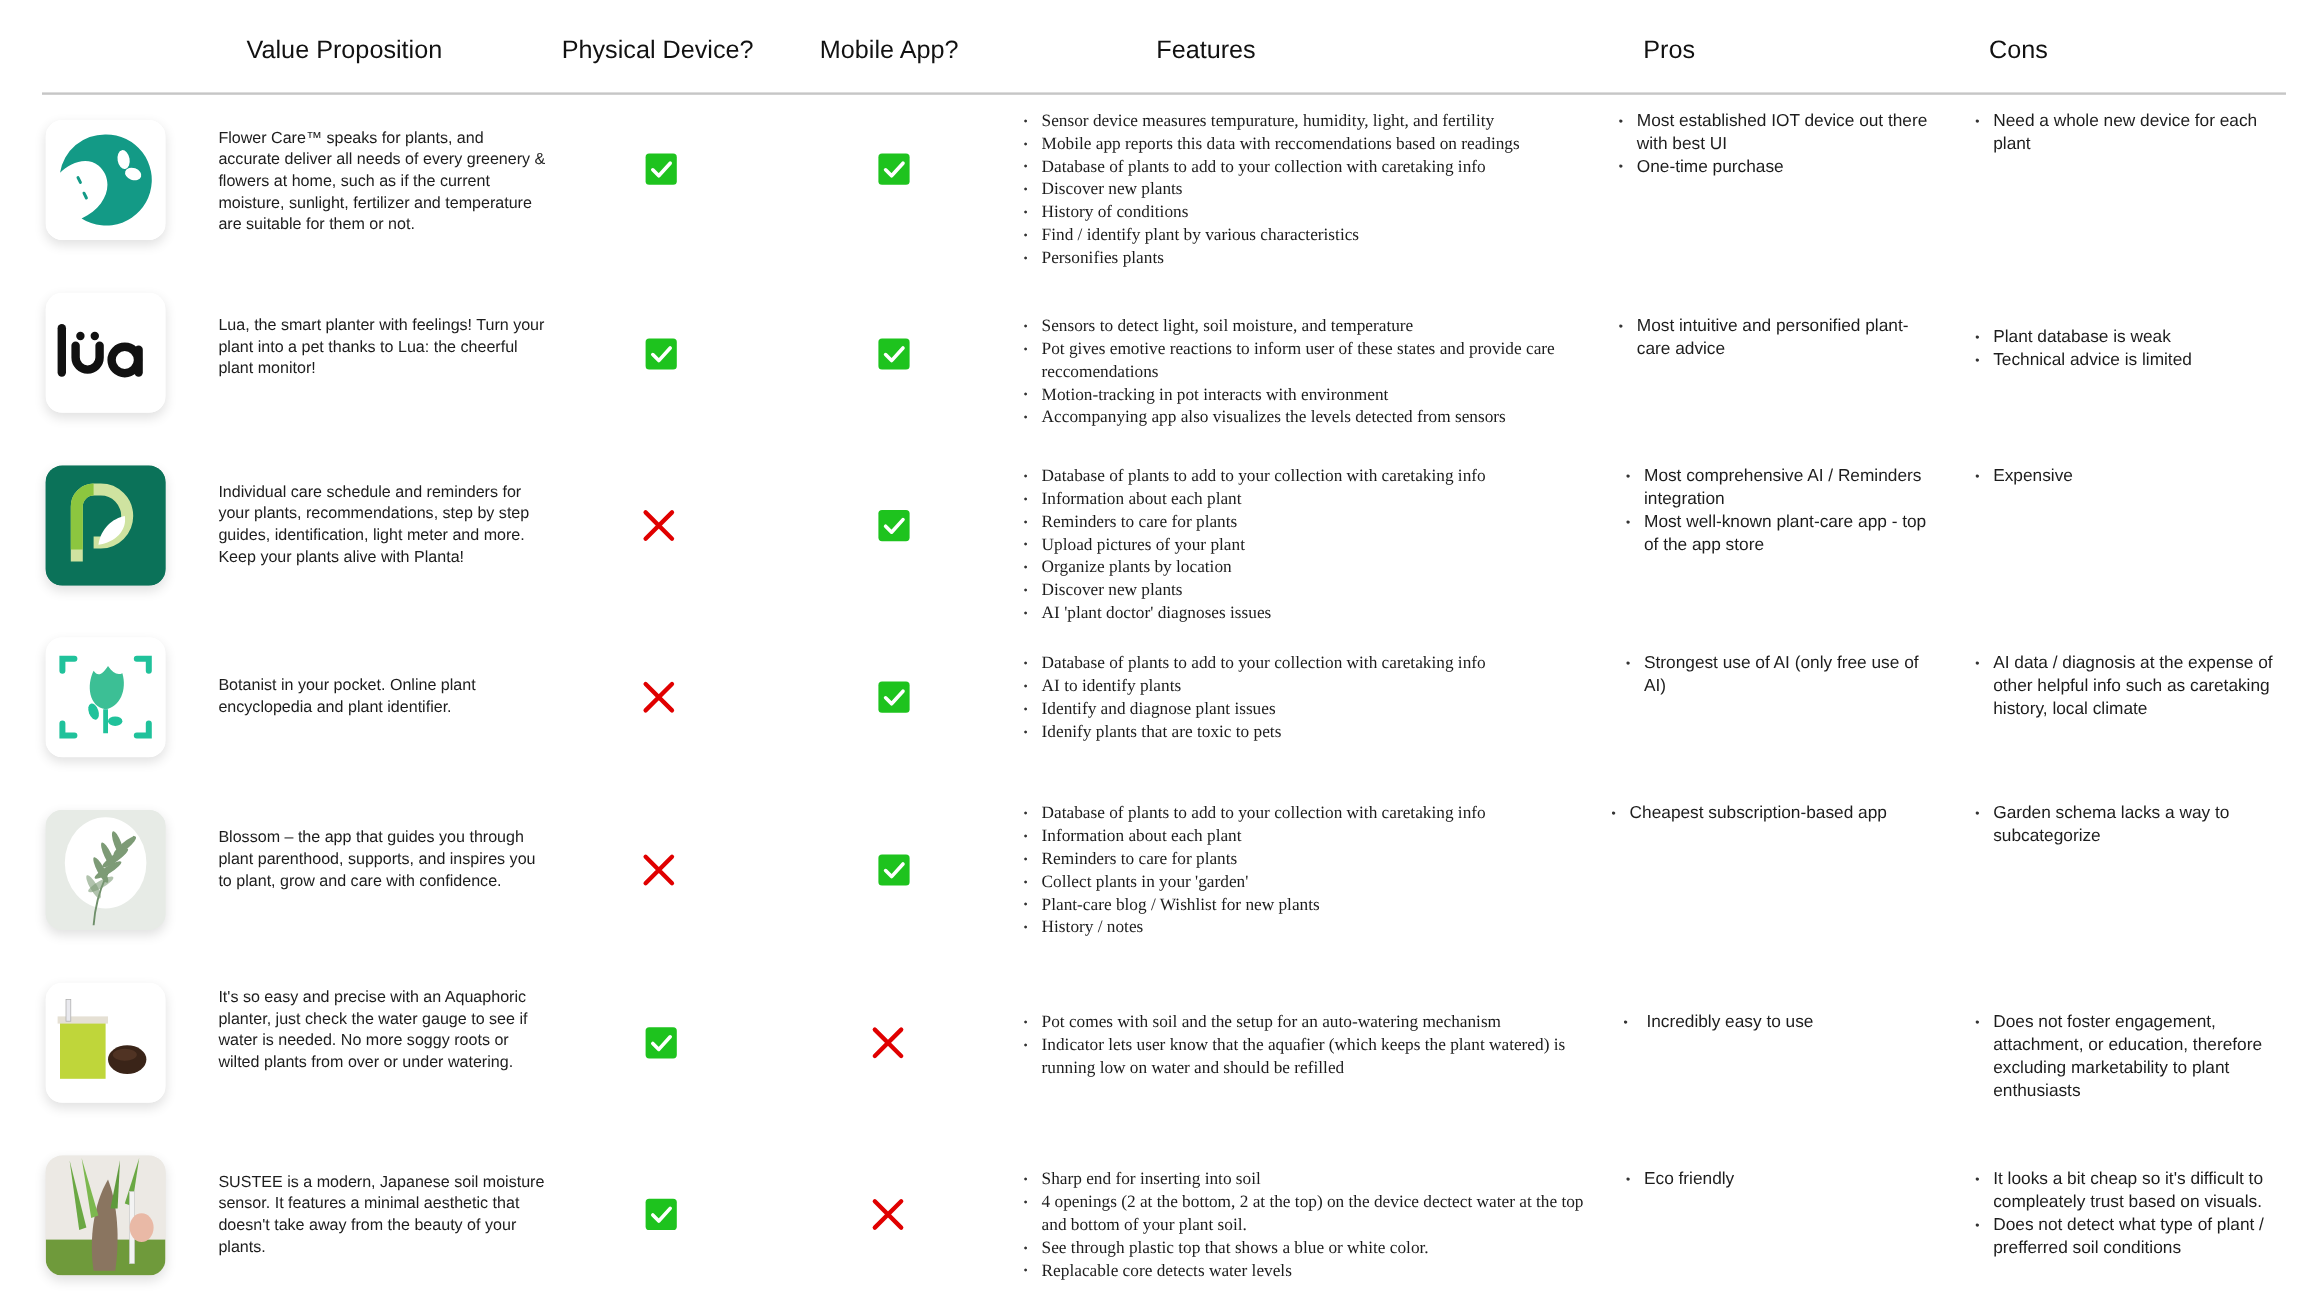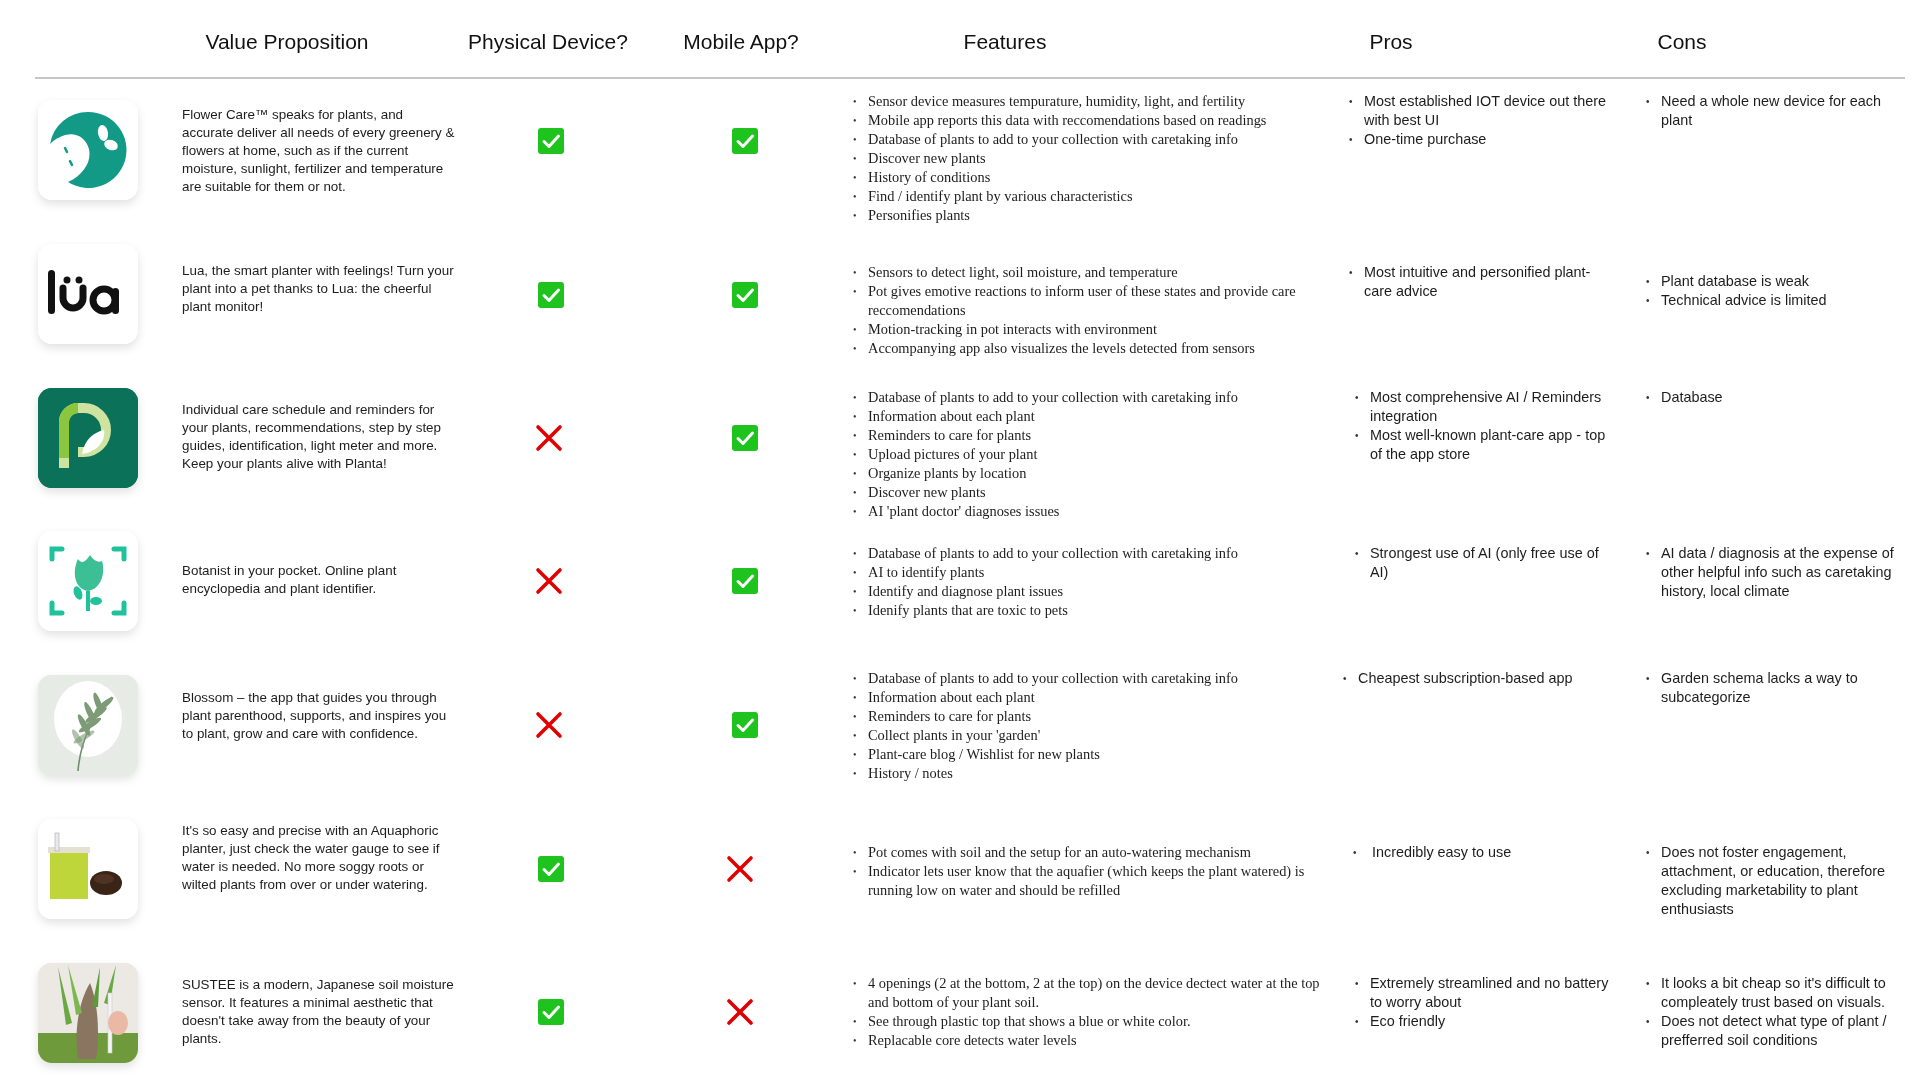--- a/index.html
+++ b/index.html
@@ -149,21 +149,21 @@
     <li>Upload pictures of your plant</li>
     <li>Organize plants by location</li>
     <li>Discover new plants</li>
     <li>AI 'plant doctor' diagnoses issues</li>
   </ul>
   <ul class="bl pros" style="top:388px;left:1354px;width:264px">
     <li>Most comprehensive AI / Reminders integration</li>
     <li>Most well-known plant-care app - top of the app store</li>
   </ul>
   <ul class="bl cons" style="top:388px">
-    <li>Database</li>
+    <li>Expensive</li>
   </ul>
 </div>
 
 <div class="row" style="top:0">
   <div class="logo" style="top:531px">
     <svg viewBox="0 0 100 100">
       <rect width="100" height="100" fill="#fff"></rect>
       <g fill="none" stroke="#20c29b" stroke-width="5" stroke-linecap="round">
         <path d="M14 28 V18 h10"></path>
           <path d="M76 18 h10 v10"></path>
@@ -299,25 +299,25 @@
       <svg>
         <use href="#chk"></use>
       </svg>
     </div>
   <div class="mark" style="left:726px;top:998px">
       <svg>
         <use href="#crs"></use>
       </svg>
     </div>
   <ul class="bl feat" style="top:974px">
+    <li>Sharp end for inserting into soil</li>
     <li>4 openings (2 at the bottom, 2 at the top) on the device dectect water at the top and bottom of your plant soil.</li>
     <li>See through plastic top that shows a blue or white color.</li>
     <li>Replacable core detects water levels</li>
   </ul>
   <ul class="bl pros" style="top:974px;left:1354px;width:264px">
-    <li>Extremely streamlined and no battery to worry about</li>
     <li>Eco friendly</li>
   </ul>
   <ul class="bl cons" style="top:974px">
     <li>It looks a bit cheap so it's difficult to compleately trust based on visuals.</li>
     <li>Does not detect what type of plant / prefferred soil conditions</li>
   </ul>
 </div>
 
 </body></html>

